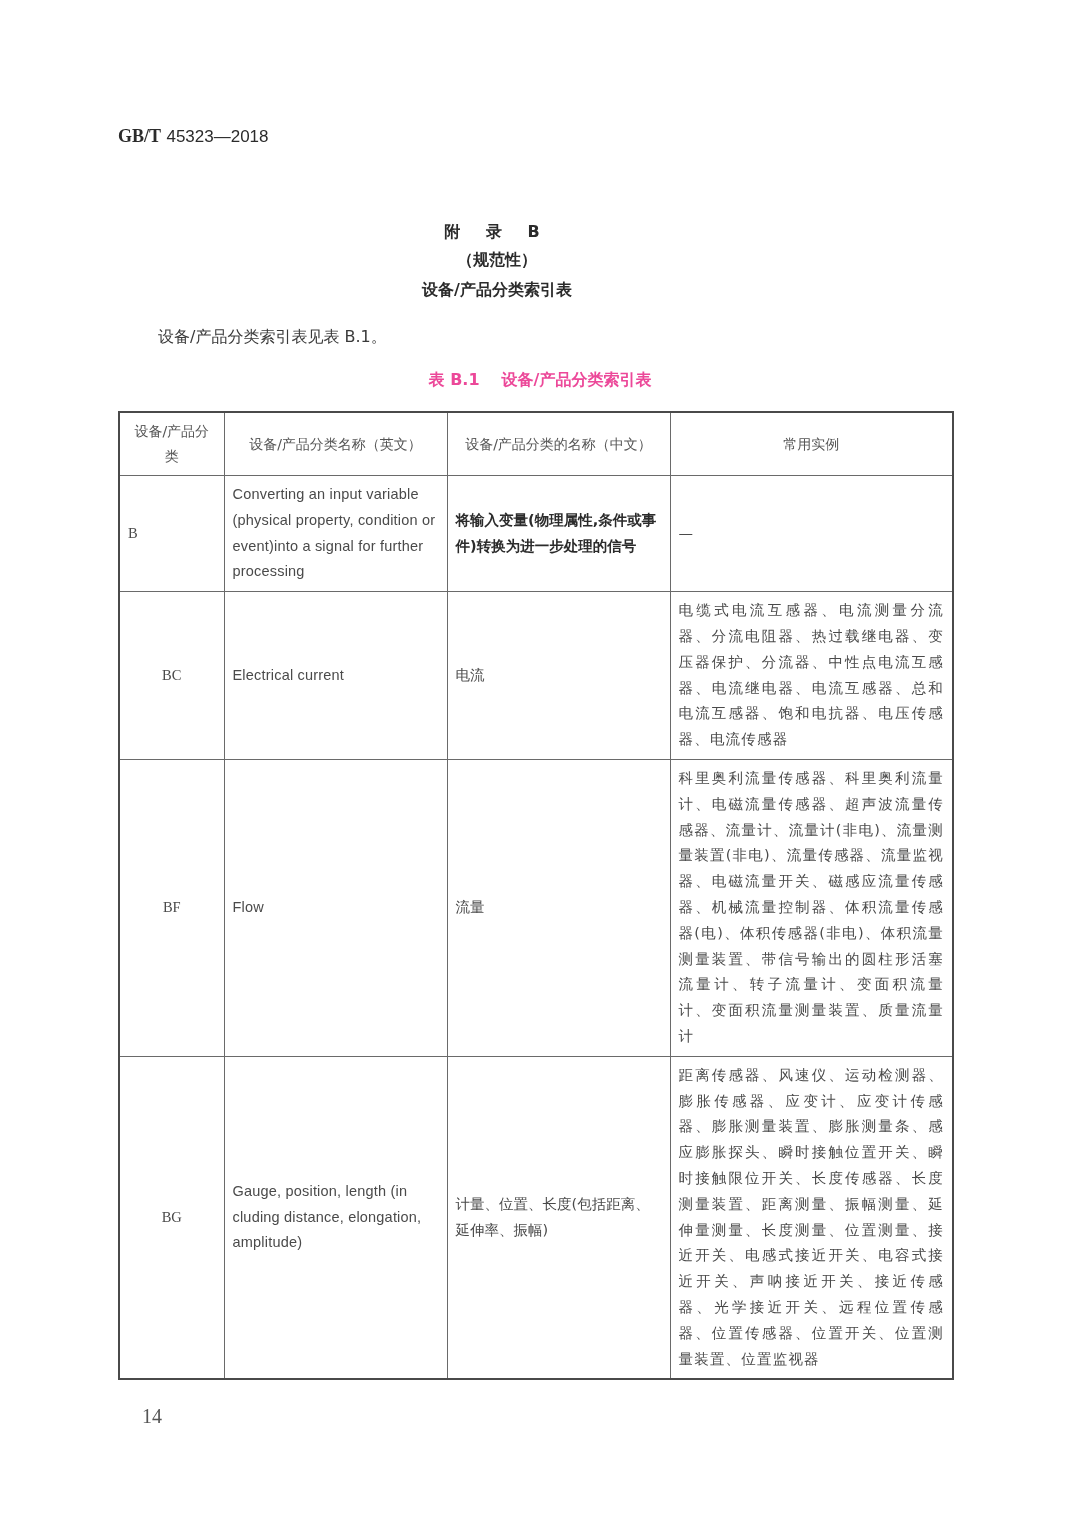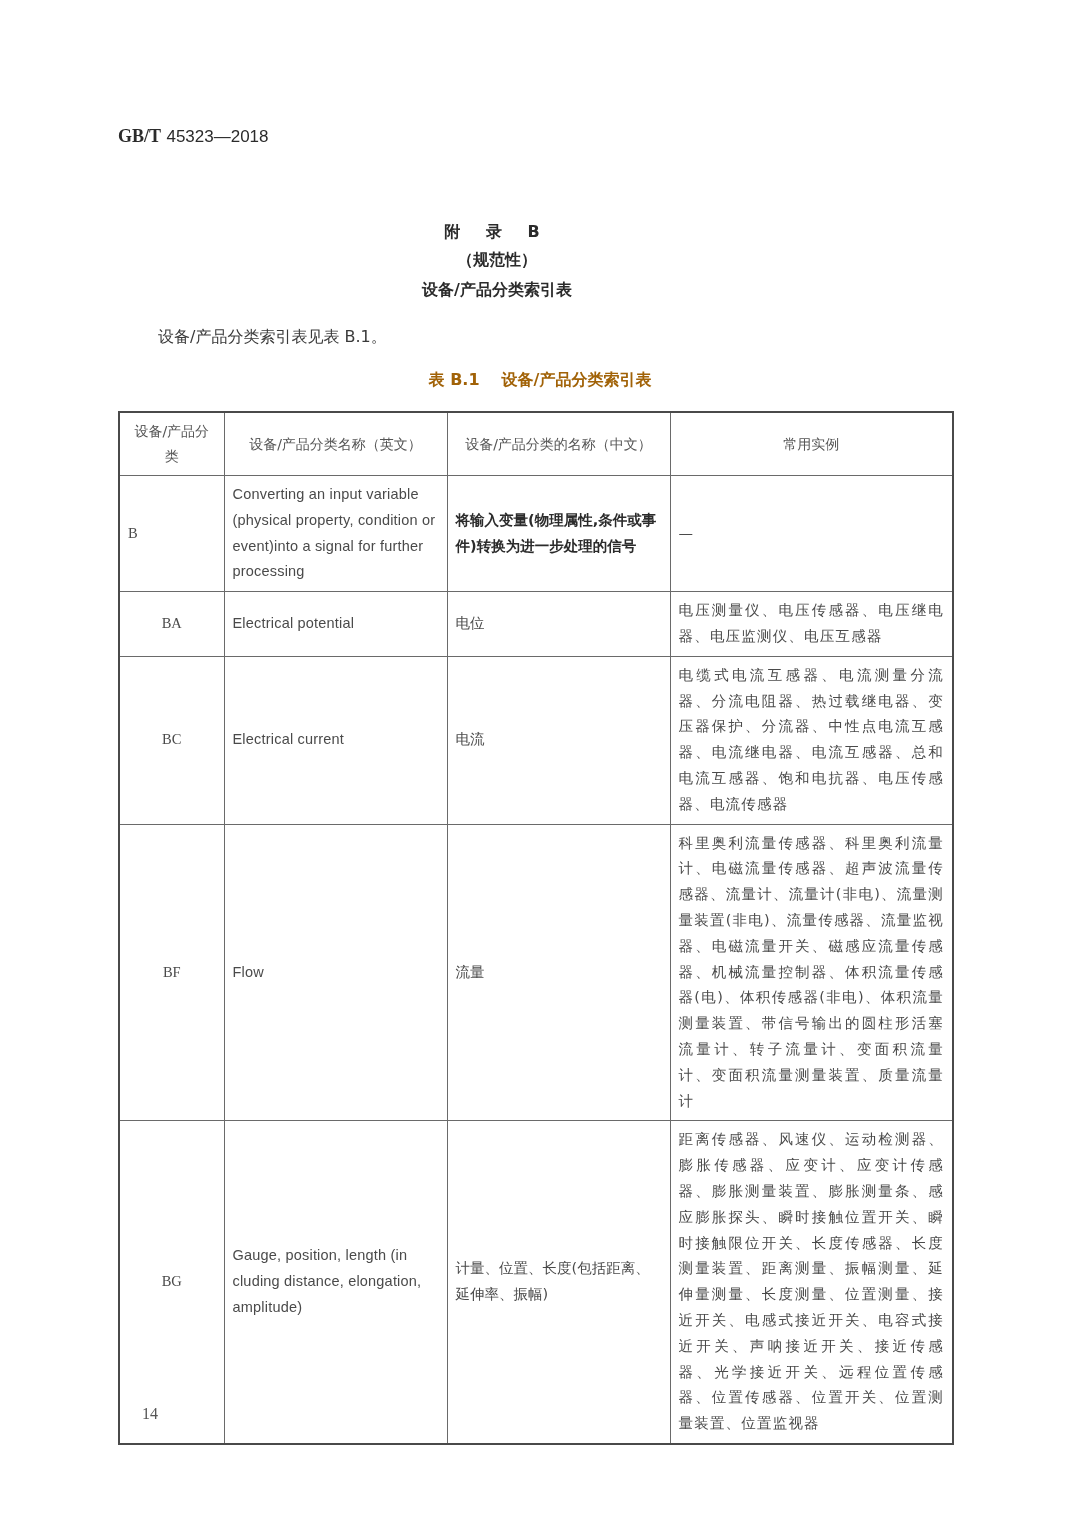--- a/index.html
+++ b/index.html
@@ -7,37 +7,37 @@
          font-family: "DejaVu Serif", "Liberation Serif", serif; color: #3a3a3a; }
   .std-code { position: absolute; left: 118px; top: 126px; font-size: 17px; color: #2b2b2b; }
   .std-code b { font-family: "Liberation Serif", serif; font-weight: bold; font-size: 18px; }
   .std-code span.num { font-family: "Liberation Sans", sans-serif; }
   .appendix { position: absolute; left: 0; width: 994px; text-align: center; color: #2b2b2b; }
   .ap-title { top: 222px; font-size: 16px; font-weight: bold; letter-spacing: 10px; font-family: "DejaVu Sans", sans-serif; }
   .ap-norm { top: 250px; font-size: 16px; font-weight: bold; font-family: "DejaVu Sans", sans-serif; }
   .ap-name { top: 280px; font-size: 16px; font-weight: bold; font-family: "DejaVu Sans", sans-serif; }
   .intro { position: absolute; left: 158px; top: 327px; font-size: 16px; color: #3a3a3a; font-family: "DejaVu Sans", sans-serif; }
   .tbl-caption { position: absolute; left: 0; width: 1080px; top: 370px; text-align: center;
-                 font-size: 16px; font-weight: bold; font-family: "DejaVu Sans", sans-serif; color: #a16207; }
+                 font-size: 16px; font-weight: bold; font-family: "DejaVu Sans", sans-serif; color: #ec4899; }
   .tbl-caption .cap-no { margin-right: 22px; }
   table.idx { position: absolute; left: 118px; top: 411px; width: 834px; border-collapse: collapse;
               border: 2px solid #4a4a4a; table-layout: fixed; }
   table.idx td, table.idx th { border: 1px solid #6a6a6a; padding: 6px 8px; vertical-align: middle;
               font-size: 14.5px; line-height: 25.8px; font-weight: normal; color: #4a4a4a; }
   table.idx th { text-align: center; line-height: 25px; font-family: "DejaVu Sans", sans-serif; font-size: 14px; color: #555; }
   table.idx thead tr { height: 60px; }
   table.idx thead { border-bottom: 1.5px solid #4a4a4a; }
   td.code { text-align: center; font-family: "Liberation Serif", serif; }
   td.code.left { text-align: left; }
   td.en { font-family: Liberation Sans, sans-serif; font-size: 15px; letter-spacing: 0.2px; }
   td.zh { font-family: "DejaVu Sans", sans-serif; font-size: 14.5px; }
   td.zh.bold { font-weight: bold; color: #2b2b2b; }
   td.ex { font-family: "DejaVu Sans", sans-serif; font-size: 14.2px; letter-spacing: 1.2px; text-align: justify; vertical-align: top; }
   td.ex.center { vertical-align: middle; }
-  .page-num { position: absolute; left: 142px; top: 1405px; font-size: 16px; color: #555; font-family: "Liberation Serif", serif; }
+  .page-num { position: absolute; left: 142px; top: 1405px; font-size: 20px; color: #555; font-family: "Liberation Serif", serif; }
 </style>
 </head>
 <body>
 
 <div class="std-code">
   <b>GB/T</b>
   <span class="num">45323—2018</span>
 </div>
 
 <div class="appendix ap-title">附 录 B</div>
@@ -65,26 +65,20 @@
       <th>常用实例</th>
     </tr>
   </thead>
   <tbody>
     <tr style="height:111px">
       <td class="code left">B</td>
       <td class="en">Converting an input variable (physical property, condition or event)into a signal for further processing</td>
       <td class="zh bold">将输入变量(物理属性,条件或事件)转换为进一步处理的信号</td>
       <td class="ex center">—</td>
     </tr>
-    <tr style="height:58px">
-      <td class="code">BA</td>
-      <td class="en">Electrical potential</td>
-      <td class="zh">电位</td>
-      <td class="ex">电压测量仪、电压传感器、电压继电器、电压监测仪、电压互感器</td>
-    </tr>
     <tr style="height:162px">
       <td class="code">BC</td>
       <td class="en">Electrical current</td>
       <td class="zh">电流</td>
       <td class="ex">电缆式电流互感器、电流测量分流器、分流电阻器、热过载继电器、变压器保护、分流器、中性点电流互感器、电流继电器、电流互感器、总和电流互感器、饱和电抗器、电压传感器、电流传感器</td>
     </tr>
     <tr style="height:266px">
       <td class="code">BF</td>
       <td class="en">Flow</td>
       <td class="zh">流量</td>

